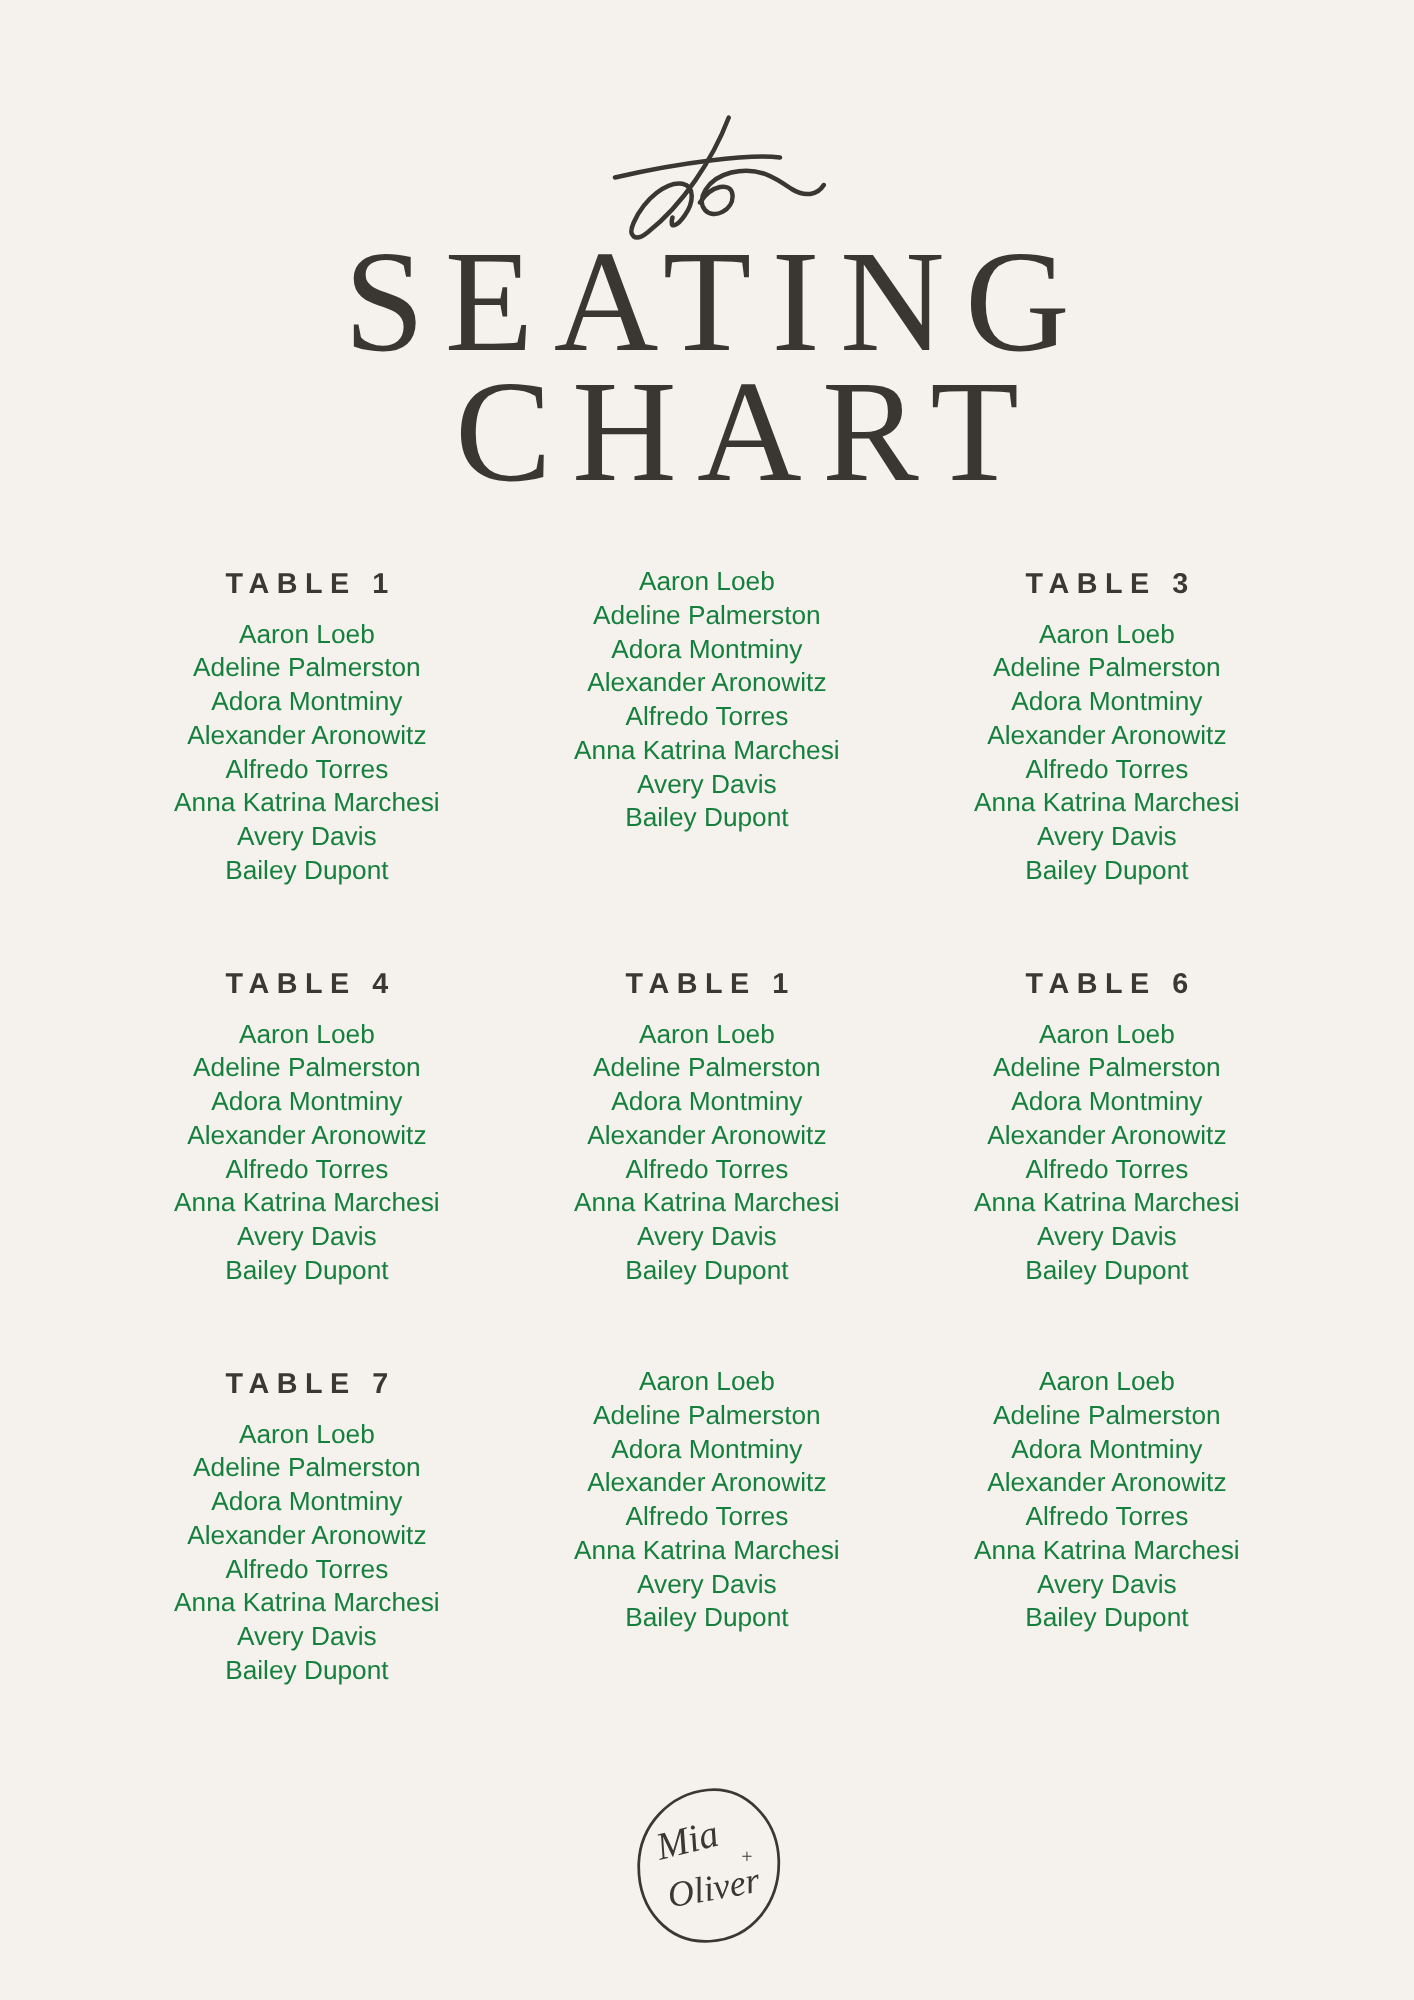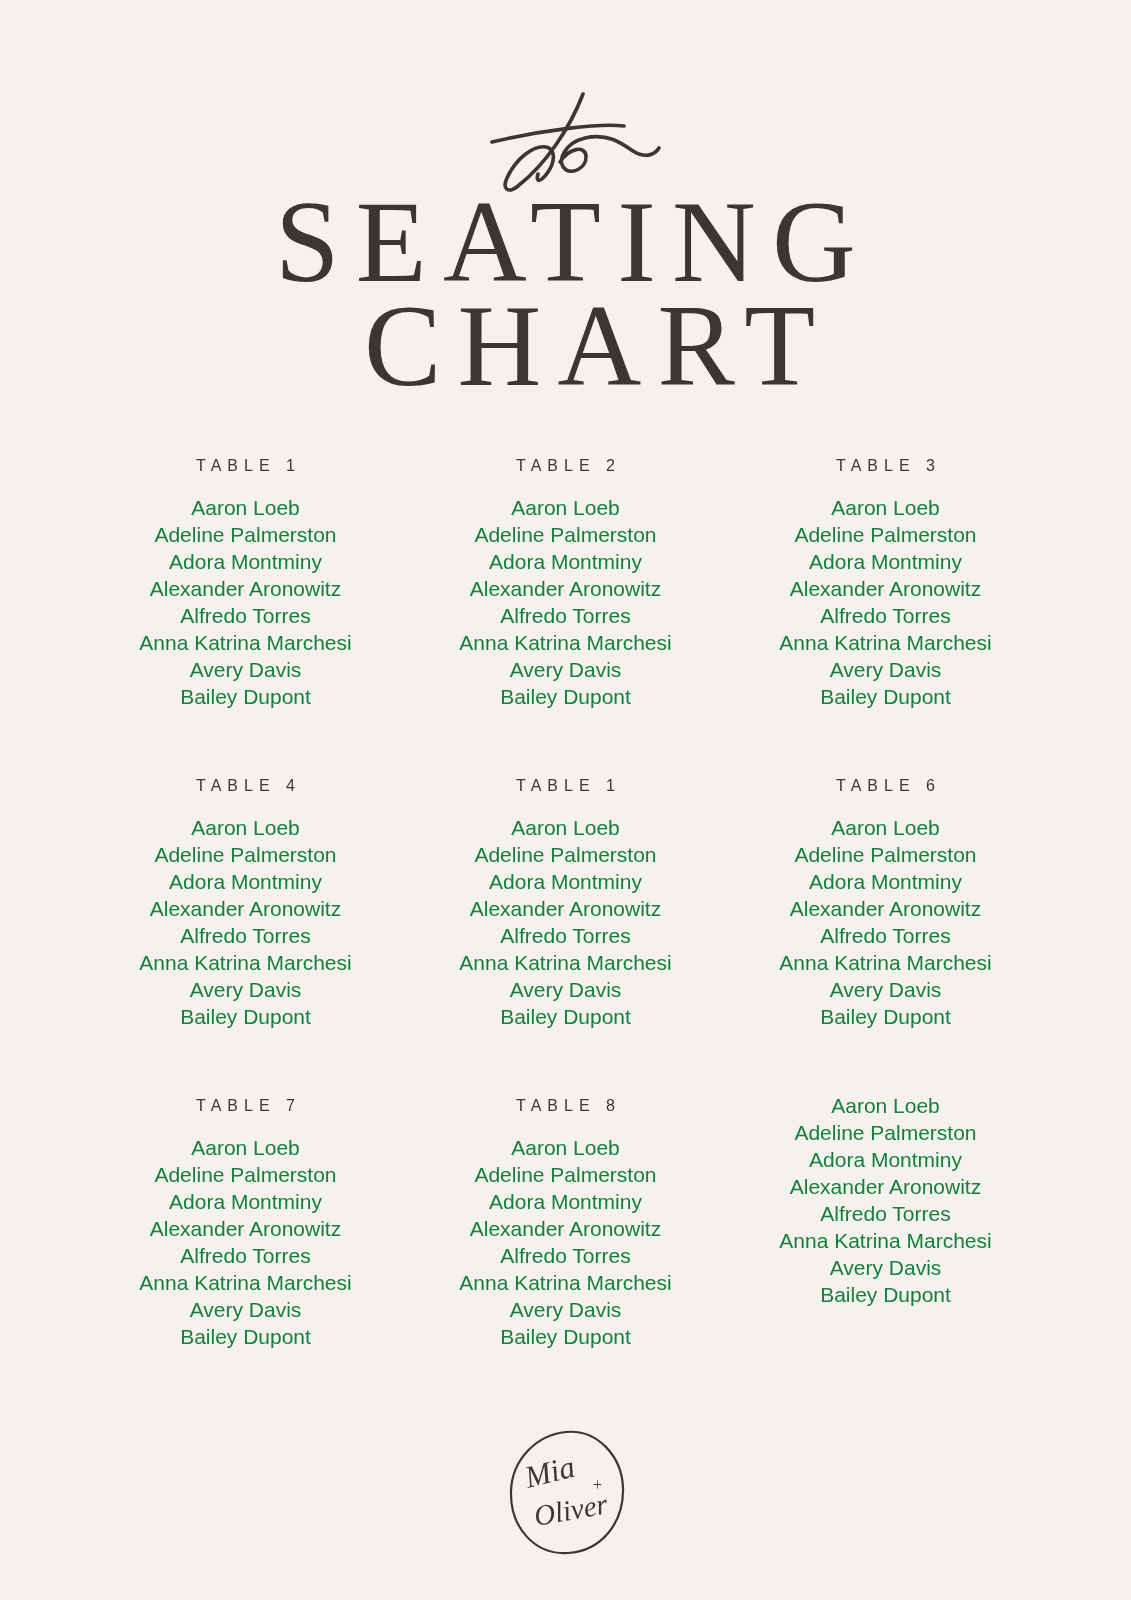--- a/index.html
+++ b/index.html
@@ -60,22 +60,22 @@
     transform: translateX(-50%);
     display: grid;
     grid-template-columns: repeat(3, 320px);
     row-gap: 50px;
   }
   .table-card {
     text-align: center;
     padding-top: 12px;
   }
   .table-label {
-    font-size: 16px;
-    font-weight: 400;
+    font-size: 23px;
+    font-weight: 700;
     letter-spacing: 6px;
     text-indent: 6px;
     line-height: 28px;
     color: #3b3834;
     margin-bottom: 14px;
     white-space: nowrap;
   }
   .guest-list {
     font-size: 21px;
     line-height: 27px;
@@ -130,21 +130,20 @@
           <div class="guest-name">Adeline Palmerston</div>
           <div class="guest-name">Adora Montminy</div>
           <div class="guest-name">Alexander Aronowitz</div>
           <div class="guest-name">Alfredo Torres</div>
           <div class="guest-name">Anna Katrina Marchesi</div>
           <div class="guest-name">Avery Davis</div>
           <div class="guest-name">Bailey Dupont</div>
         </div>
       </div>
       <div class="table-card">
-        <div class="table-label">TABLE 2</div>
         <div class="guest-list">
           <div class="guest-name">Aaron Loeb</div>
           <div class="guest-name">Adeline Palmerston</div>
           <div class="guest-name">Adora Montminy</div>
           <div class="guest-name">Alexander Aronowitz</div>
           <div class="guest-name">Alfredo Torres</div>
           <div class="guest-name">Anna Katrina Marchesi</div>
           <div class="guest-name">Avery Davis</div>
           <div class="guest-name">Bailey Dupont</div>
         </div>
@@ -208,21 +207,20 @@
           <div class="guest-name">Adeline Palmerston</div>
           <div class="guest-name">Adora Montminy</div>
           <div class="guest-name">Alexander Aronowitz</div>
           <div class="guest-name">Alfredo Torres</div>
           <div class="guest-name">Anna Katrina Marchesi</div>
           <div class="guest-name">Avery Davis</div>
           <div class="guest-name">Bailey Dupont</div>
         </div>
       </div>
       <div class="table-card">
-        <div class="table-label">TABLE 8</div>
         <div class="guest-list">
           <div class="guest-name">Aaron Loeb</div>
           <div class="guest-name">Adeline Palmerston</div>
           <div class="guest-name">Adora Montminy</div>
           <div class="guest-name">Alexander Aronowitz</div>
           <div class="guest-name">Alfredo Torres</div>
           <div class="guest-name">Anna Katrina Marchesi</div>
           <div class="guest-name">Avery Davis</div>
           <div class="guest-name">Bailey Dupont</div>
         </div>

